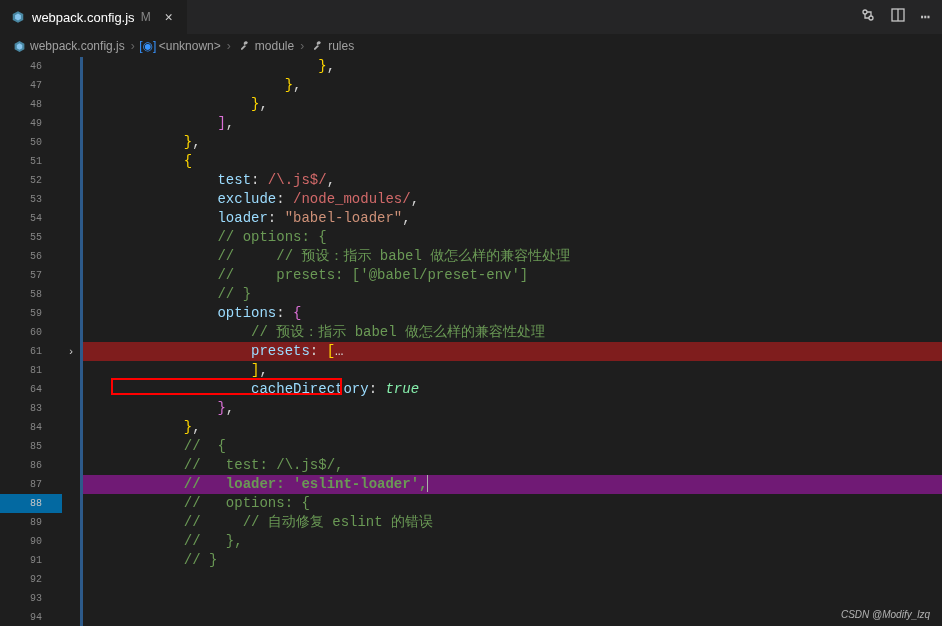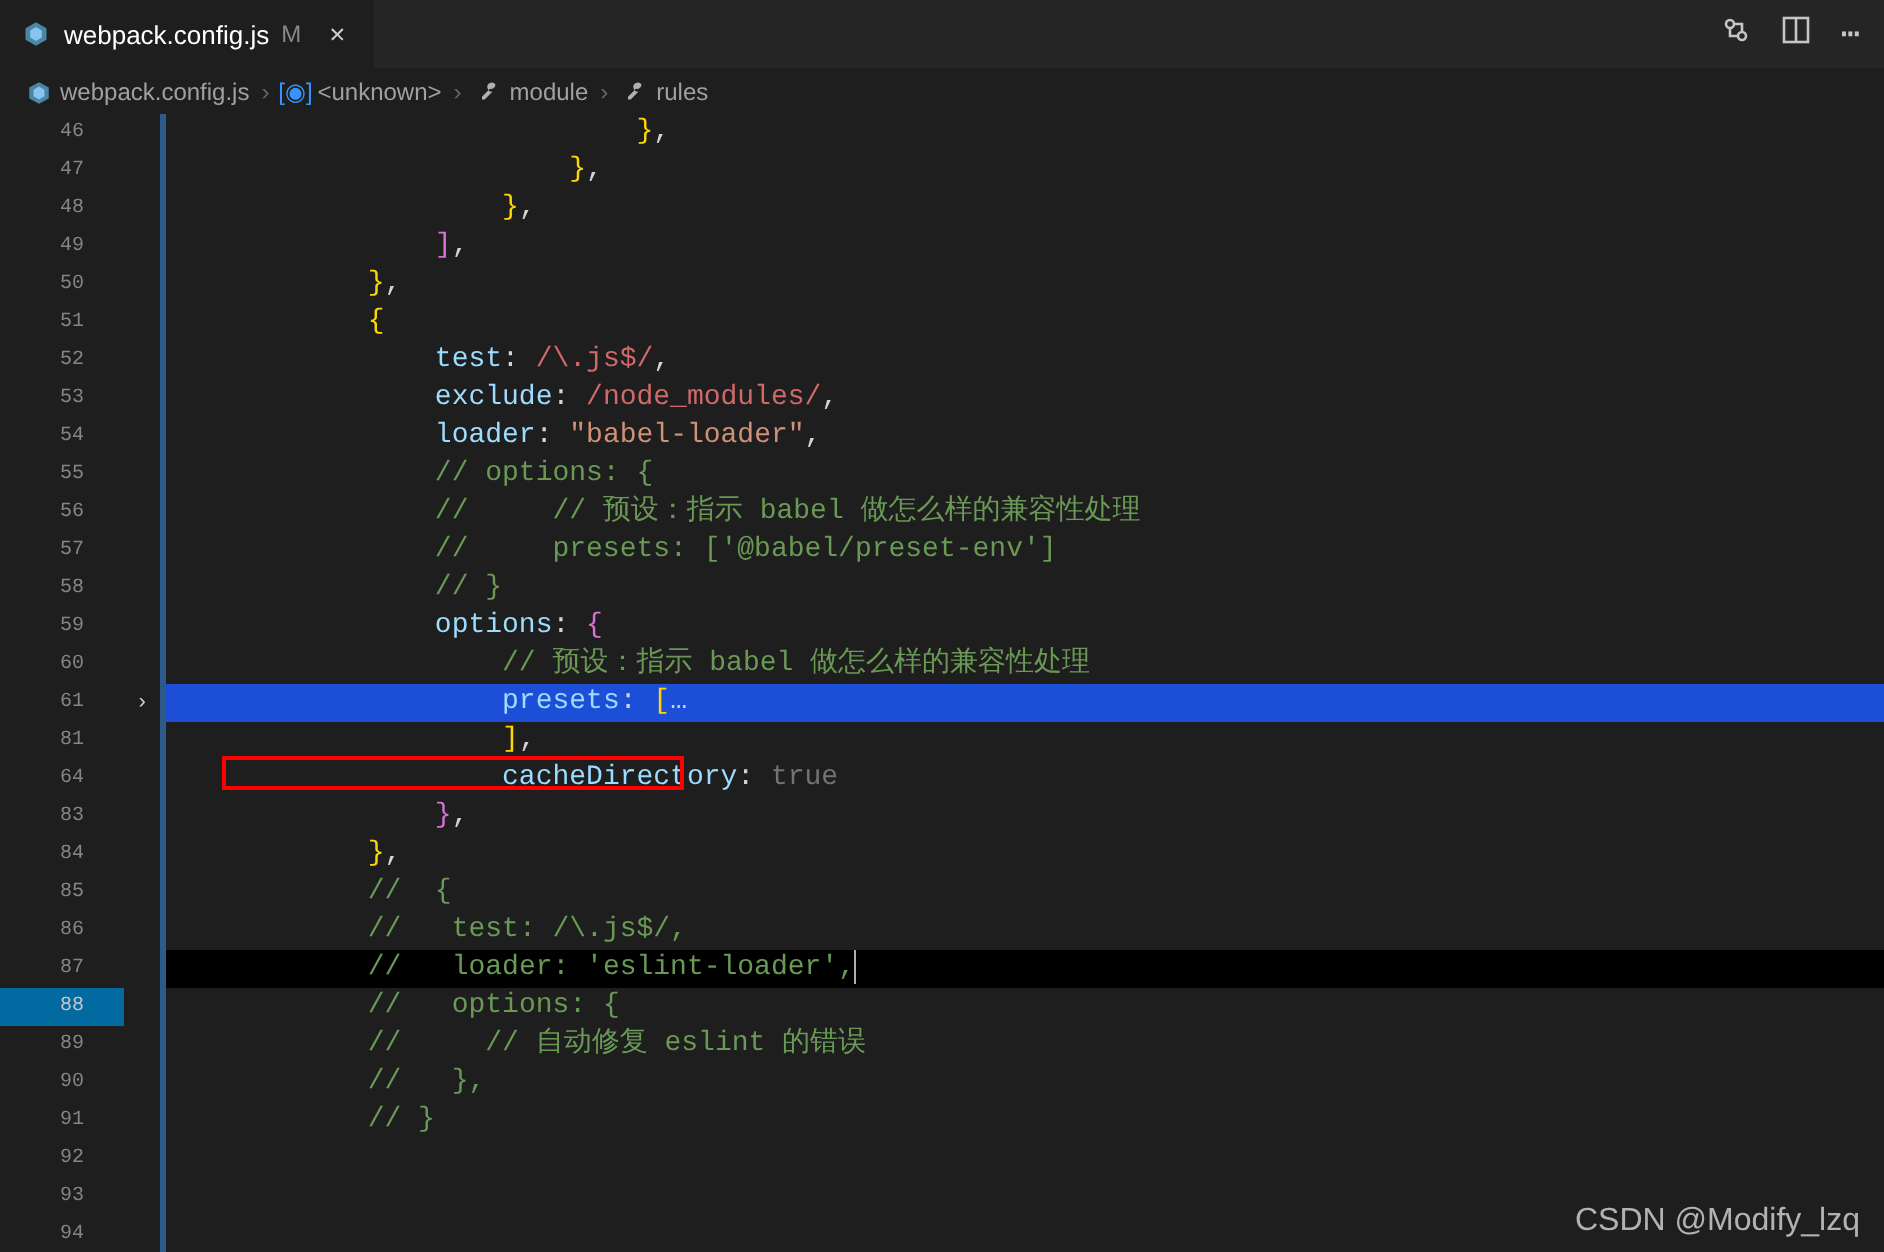--- a/index.html
+++ b/index.html
@@ -84,43 +84,44 @@
       left: 83px;
       top: 0;
       right: 0;
       font-family: Consolas, "Courier New", monospace;
       font-size: 14px;
       line-height: 19px;
     }
     .line { height: 19px; white-space: pre; }
     .ln { height: 19px; padding-right: 20px; line-height: 19px; font-size: 10px; }
     .fold-marker { height: 19px; display: flex; align-items: center; justify-content: center; color: #ccc; cursor: pointer; font-size: 11px; }
-    .line.current { background: #000000; }
-    .line.selected { background: #1d4ed8; }
+    .line.current { background: #701a75; font-weight: bold; }
+    .line.selected { background: #7f1d1d; }
     .ln.current { background: #0369a1; color: #c6c6c6; }
     .highlight-box {
       position: absolute;
       border: 2px solid #ff0000;
       pointer-events: none;
     }
     .tk-property { color: #9cdcfe; }
     .tk-string { color: #ce9178; }
     .tk-regex { color: #d16969; }
     .tk-comment { color: #6a9955; }
-    .tk-bool { color: #737373; }
+    .tk-bool { color: #86efac; font-style: italic; }
     .tk-punct { color: #d4d4d4; }
     .tk-bracket { color: #ffd700; }
     .tk-bracket2 { color: #da70d6; }
     .watermark {
       position: absolute;
       bottom: 6px;
       right: 12px;
       color: #cccccc;
       font-family: -apple-system, sans-serif;
-      font-size: 16px;
+      font-size: 10px;
+      font-style: italic;
       opacity: 0.85;
       pointer-events: none;
     }
     .cursor {
       display: inline-block;
       width: 1px;
       height: 17px;
       background: #aeafad;
       vertical-align: text-bottom;
     }

